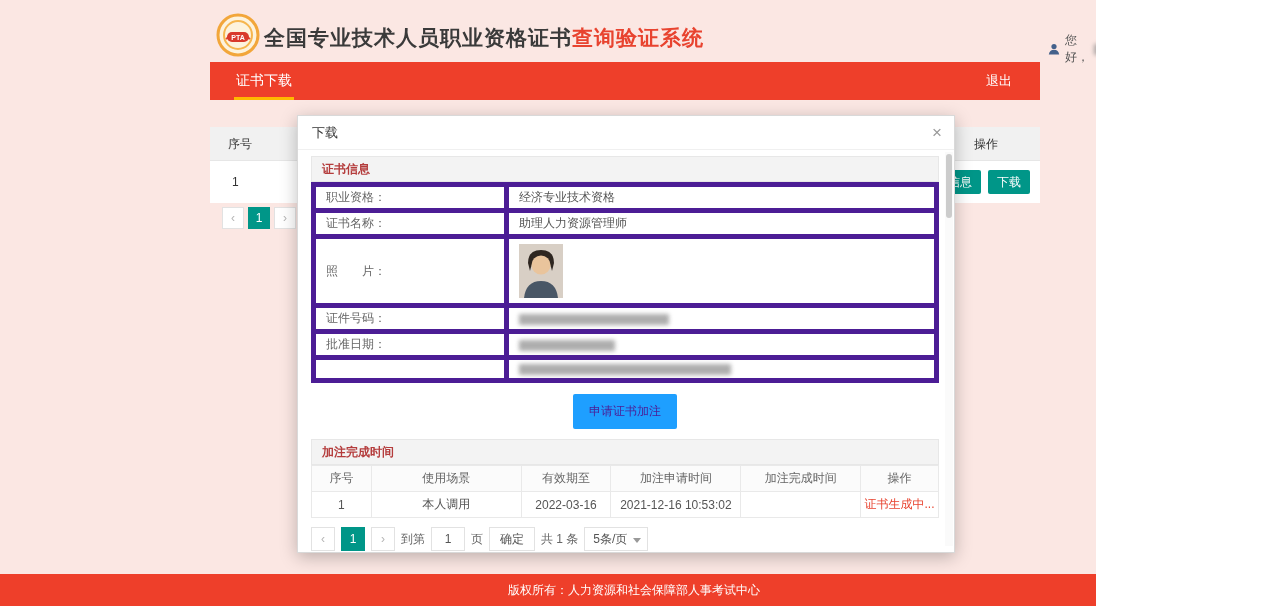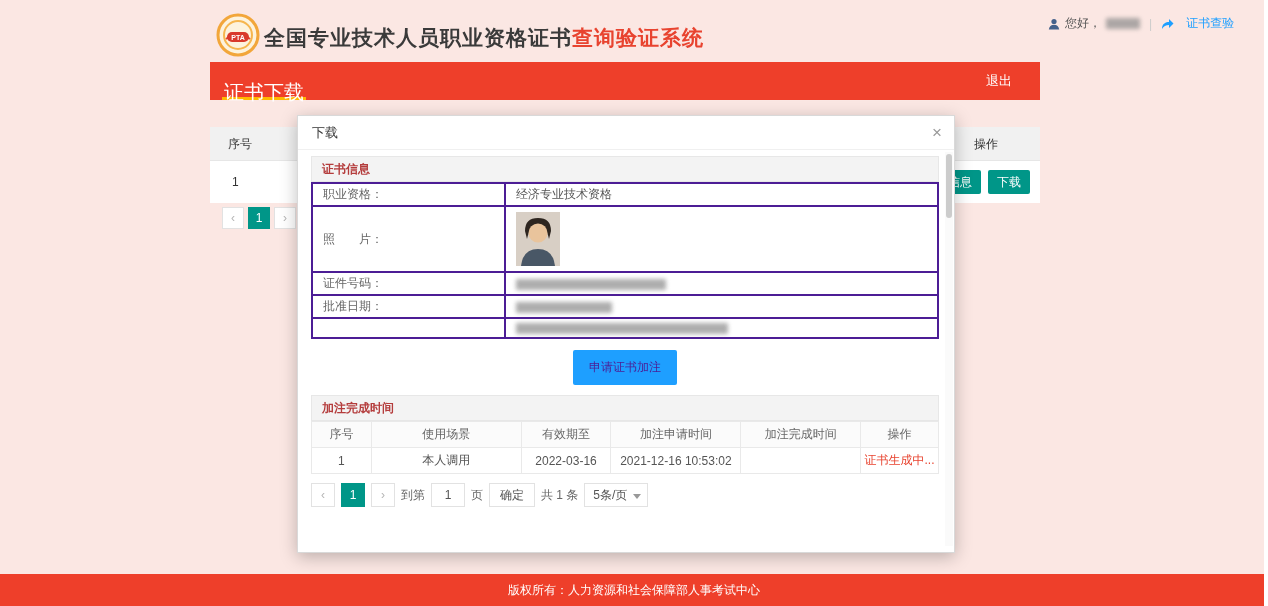--- a/index.html
+++ b/index.html
@@ -1,30 +1,30 @@
 <!DOCTYPE html>
 <html><head>
 <meta charset="utf-8">
 <style>
   * { margin:0; padding:0; box-sizing:border-box; }
   body { font-family:"Liberation Sans","DejaVu Sans",sans-serif; }
-  .stage { position:relative; width:1264px; height:606px; background:#fbe7e3; overflow:hidden; }
+  .stage { position:relative; width:1096px; height:606px; background:#fbe7e3; overflow:hidden; }
 
   
   .logo { position:absolute; left:216px; top:13px; width:44px; height:44px; }
   .site-title { position:absolute; left:264px; top:24px; font-size:21px; font-weight:bold; color:#3a3a3a; letter-spacing:1px; }
   .site-title .red { color:#e8432f; }
   .userbar { position:absolute; left:1048px; top:15px; display:flex; align-items:center; gap:5px; font-size:12px; color:#555; }
   .userbar .redact { width:34px; }
   .userbar .divider { color:#ccc; margin:0 4px; }
   .verify-link { color:#1E9FFF; display:flex; align-items:center; gap:12px; cursor:pointer; }
 
   
   .nav { position:absolute; left:210px; top:62px; width:830px; height:38px; background:#ee3f2a; }
-  .nav-tab { display:inline-block; margin-left:12px; height:38px; line-height:36px; color:#fff; font-size:20px; border-bottom:3px solid #ffb800; padding:12px 2px; cursor:pointer; }
+  .nav-tab { display:inline-block; margin-left:24px; height:38px; line-height:36px; color:#fff; font-size:14px; border-bottom:3px solid #ffb800; padding:0 2px; cursor:pointer; }
   .nav-logout { float:right; margin-right:28px; height:38px; line-height:38px; color:#fff; font-size:13px; cursor:pointer; }
 
   
   .bg-thead { position:absolute; left:210px; top:127px; width:830px; height:34px; background:#f1f1f1; border-bottom:1px solid #e6e6e6; font-size:12px; color:#333; }
   .bg-thead .col-index { position:absolute; left:18px; top:0; line-height:34px; }
   .bg-thead .col-action { position:absolute; right:42px; top:0; line-height:34px; }
   .bg-row { position:absolute; left:210px; top:161px; width:830px; height:42px; background:#fff; font-size:12px; color:#333; }
   .bg-row .row-index { position:absolute; left:22px; top:0; line-height:42px; }
   .bg-row .row-actions { position:absolute; right:10px; top:9px; display:flex; gap:7px; }
   .btn-green { background:#009688; color:#fff; border:none; font-size:12px; height:24px; padding:0 9px; border-radius:2px; cursor:pointer; white-space:nowrap; }
@@ -35,21 +35,21 @@
   
   .modal { position:absolute; left:297px; top:115px; width:658px; height:438px; background:#fff; border:1px solid #d9d9d9; box-shadow:0 4px 16px rgba(0,0,0,.25); }
   .modal-header { height:34px; border-bottom:1px solid #f0f0f0; padding:0 14px; line-height:34px; font-size:13px; color:#333; position:relative; }
   .modal-close { position:absolute; right:12px; top:0; font-size:17px; color:#999; cursor:pointer; line-height:34px; }
   .modal-scrollbar { position:absolute; right:1px; top:36px; bottom:6px; width:8px; background:#fafafa; }
   .modal-scrollbar .thumb { position:absolute; top:2px; left:1px; width:6px; height:64px; background:#ccc; border-radius:3px; cursor:pointer; }
   .modal-body { position:absolute; left:13px; top:40px; width:628px; }
 
   .section-bar { height:26px; background:#f3f3f3; border:1px solid #e7e7e7; line-height:24px; padding-left:10px; color:#b43c3c; font-weight:bold; font-size:12px; }
   .cert-table { width:100%; border-collapse:collapse; font-size:12px; color:#555; }
-  .cert-table td { border:2px solid #4c1d95; padding:2px 10px; height:18px; }
+  .cert-table td { border:5px solid #4c1d95; padding:2px 10px; height:18px; }
   .cert-table td.lbl { width:193px; color:#666; }
   .photo-cell { padding:5px 10px !important; }
   .photo { width:44px; height:54px; display:block; filter:blur(0.6px); }
 
   .redact { display:inline-block; height:11px; border-radius:1px; background:#8b8b8b; filter:blur(2px); opacity:.7; vertical-align:middle; }
 
   .apply-btn { display:block; margin:11px auto 10px auto; background:#1E9FFF; color:#4c1d95; border:none; font-size:12px; padding:9px 16px; border-radius:2px; cursor:pointer; }
 
   .ann-table { width:100%; border-collapse:collapse; font-size:12px; margin-top:0; }
   .ann-table th, .ann-table td { border:1px solid #e9e9e9; text-align:center; padding:4px 2px; font-weight:normal; }
@@ -144,20 +144,24 @@
 
       <div class="section-bar">证书信息</div>
 
       <table class="cert-table">
         <tbody>
             <tr>
           <td class="lbl">职业资格：</td>
           <td>经济专业技术资格</td>
         </tr>
         <tr>
+          <td class="lbl">证书名称：</td>
+          <td>助理人力资源管理师</td>
+        </tr>
+        <tr>
           <td class="lbl">照　　片：</td>
           <td class="photo-cell">
             <svg class="photo" viewBox="0 0 44 54">
               <rect width="44" height="54" fill="#d8cfc5"></rect>
               <path d="M9 19 Q9 6 22 6 Q35 6 35 19 L33 27 Q30 13 22 13 Q14 13 11 27 Z" fill="#2e2620"></path>
               <circle cx="22" cy="21" r="9.5" fill="#e9c49c"></circle>
               <path d="M5 54 Q7 37 22 37 Q37 37 39 54 Z" fill="#495766"></path>
             </svg>
           </td>
         </tr>

